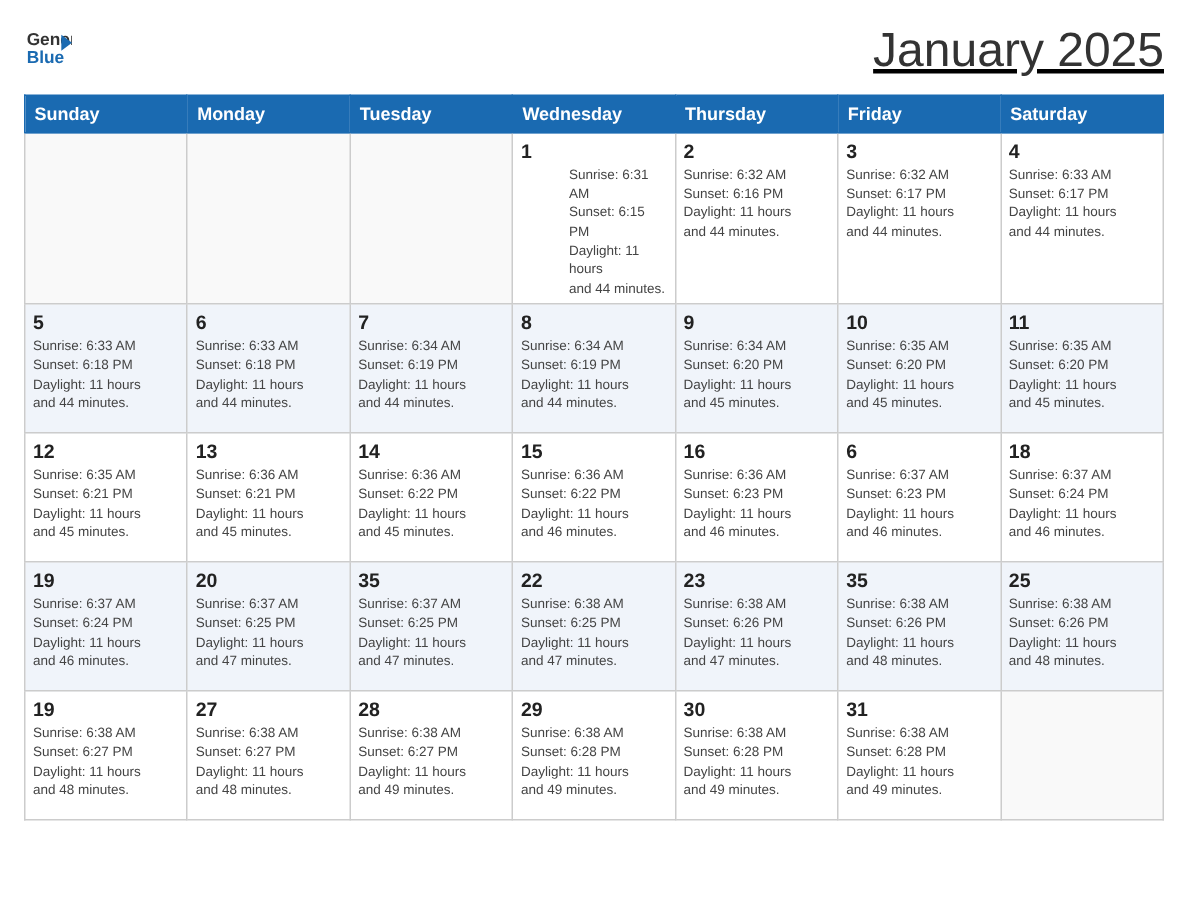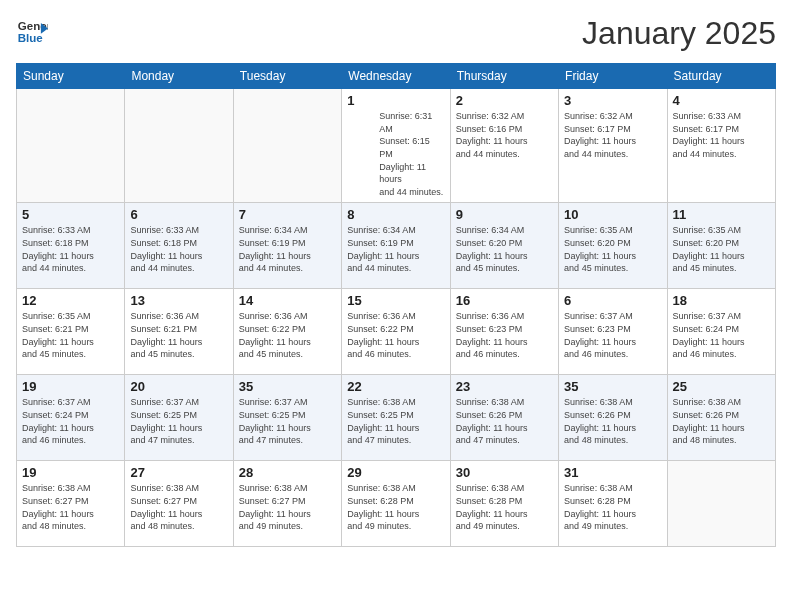--- a/index.html
+++ b/index.html
@@ -24,41 +24,42 @@
       display: flex;
       align-items: center;
       gap: 4px;
     }
     .logo-icon {
       width: 32px;
       height: 32px;
     }
     .title-area {
       text-align: left;
+      text-decoration: underline;
     }
     .month-title {
       font-size: 32px;
       font-weight: 300;
       color: #333;
       line-height: 1.1;
     }
     .location {
       font-size: 14px;
       color: #555;
       margin-top: 2px;
     }
     .calendar {
       width: 100%;
       border-collapse: collapse;
     }
     .calendar th {
       background-color: #1a6ab1;
       color: #fff;
       font-size: 12px;
-      font-weight: 400;
+      font-weight: 700;
       padding: 5px 6px;
       text-align: left;
       border: 1px solid #1a6ab1;
       margin-top: 24px;
     }
     .calendar td {
       border: 1px solid #ccc;
       vertical-align: top;
       padding: 4px 5px;
       width: 108px;

